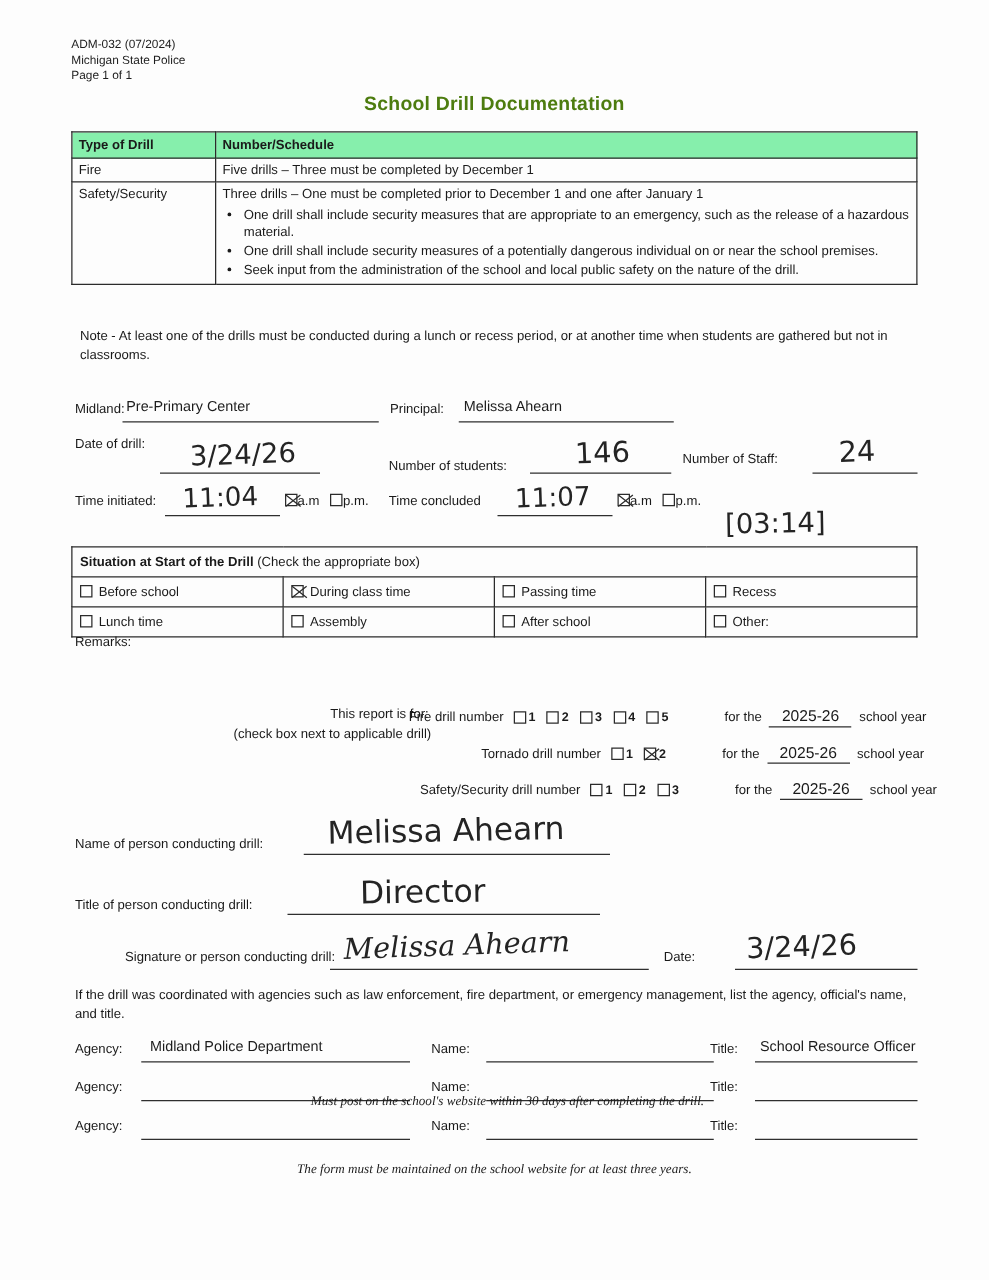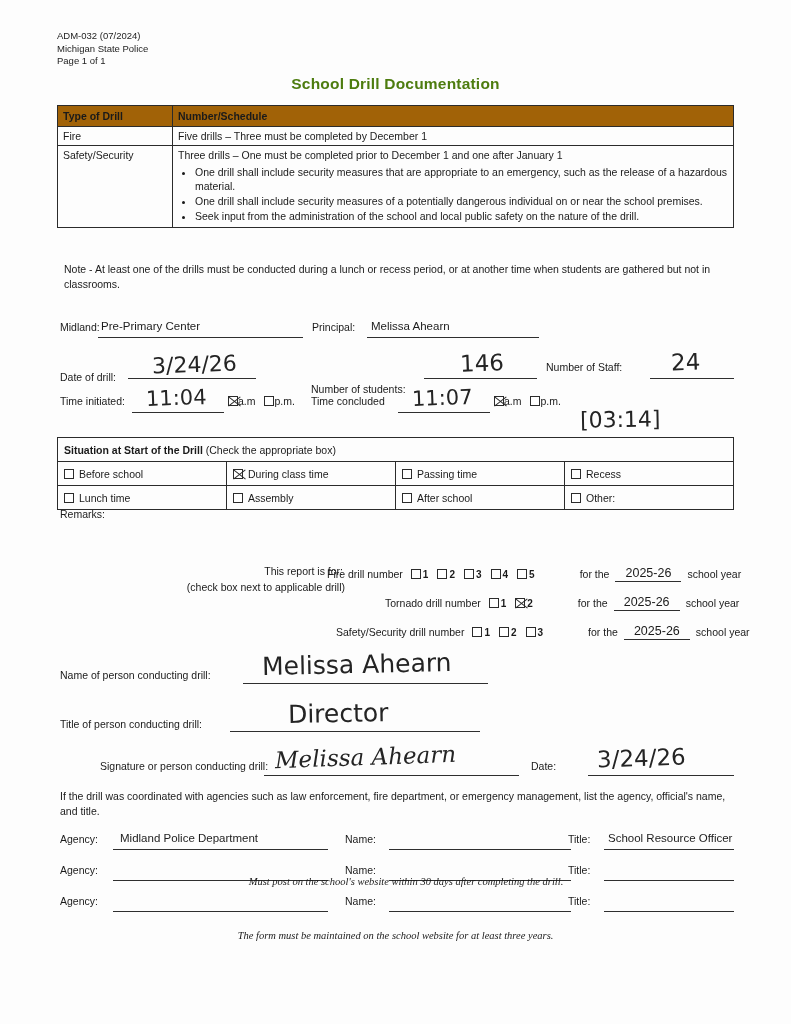--- a/index.html
+++ b/index.html
@@ -53,21 +53,21 @@
     table-layout: fixed;
   }
   .sched td, .sched th {
     border: 1px solid #2b2b2b;
     padding: 2px 5px;
     vertical-align: top;
     text-align: left;
     font-weight: normal;
   }
   .sched thead th {
-    background: #a16207;
+    background: #86efac;
     font-weight: bold;
     font-size: 10.5px;
     padding-top: 3px;
     padding-bottom: 3px;
   }
   .c-type { width: 104px; }
   .sched ul {
     margin: 3px 0 2px 0;
     padding-left: 17px;
   }
@@ -267,25 +267,25 @@
   <div class="note">Note - At least one of the drills must be conducted during a lunch or recess period, or at another time when students are gathered but not in classrooms.</div>
 
   <div class="lbl" style="left:60px;top:321px;">Midland:</div>
   <div class="rule" style="left:98px;top:337px;width:205px;"></div>
   <div class="typed" style="left:101px;top:320px;">Pre-Primary Center</div>
 
   <div class="lbl" style="left:312px;top:321px;">Principal:</div>
   <div class="rule" style="left:367px;top:337px;width:172px;"></div>
   <div class="typed" style="left:371px;top:320px;">Melissa Ahearn</div>
 
-  <div class="lbl" style="left:60px;top:371px;">Date of drill:</div>
+  <div class="lbl" style="left:60px;top:349px;">Date of drill:</div>
   <div class="rule" style="left:128px;top:378px;width:128px;"></div>
   <div class="hand" style="left:152px;top:352px;font-size:22px;">3/24/26</div>
 
-  <div class="lbl" style="left:311px;top:383px;">Number of students:</div>
+  <div class="lbl" style="left:311px;top:367px;">Number of students:</div>
   <div class="rule" style="left:424px;top:378px;width:113px;"></div>
   <div class="hand" style="left:460px;top:350px;font-size:23px;">146</div>
 
   <div class="lbl" style="left:546px;top:361px;">Number of Staff:</div>
   <div class="rule" style="left:650px;top:378px;width:84px;"></div>
   <div class="hand" style="left:671px;top:349px;font-size:23px;">24</div>
 
   <div class="lbl" style="left:60px;top:395px;">Time initiated:</div>
   <div class="rule" style="left:132px;top:412px;width:92px;"></div>
   <div class="hand" style="left:146px;top:386px;font-size:21px;">11:04</div>

